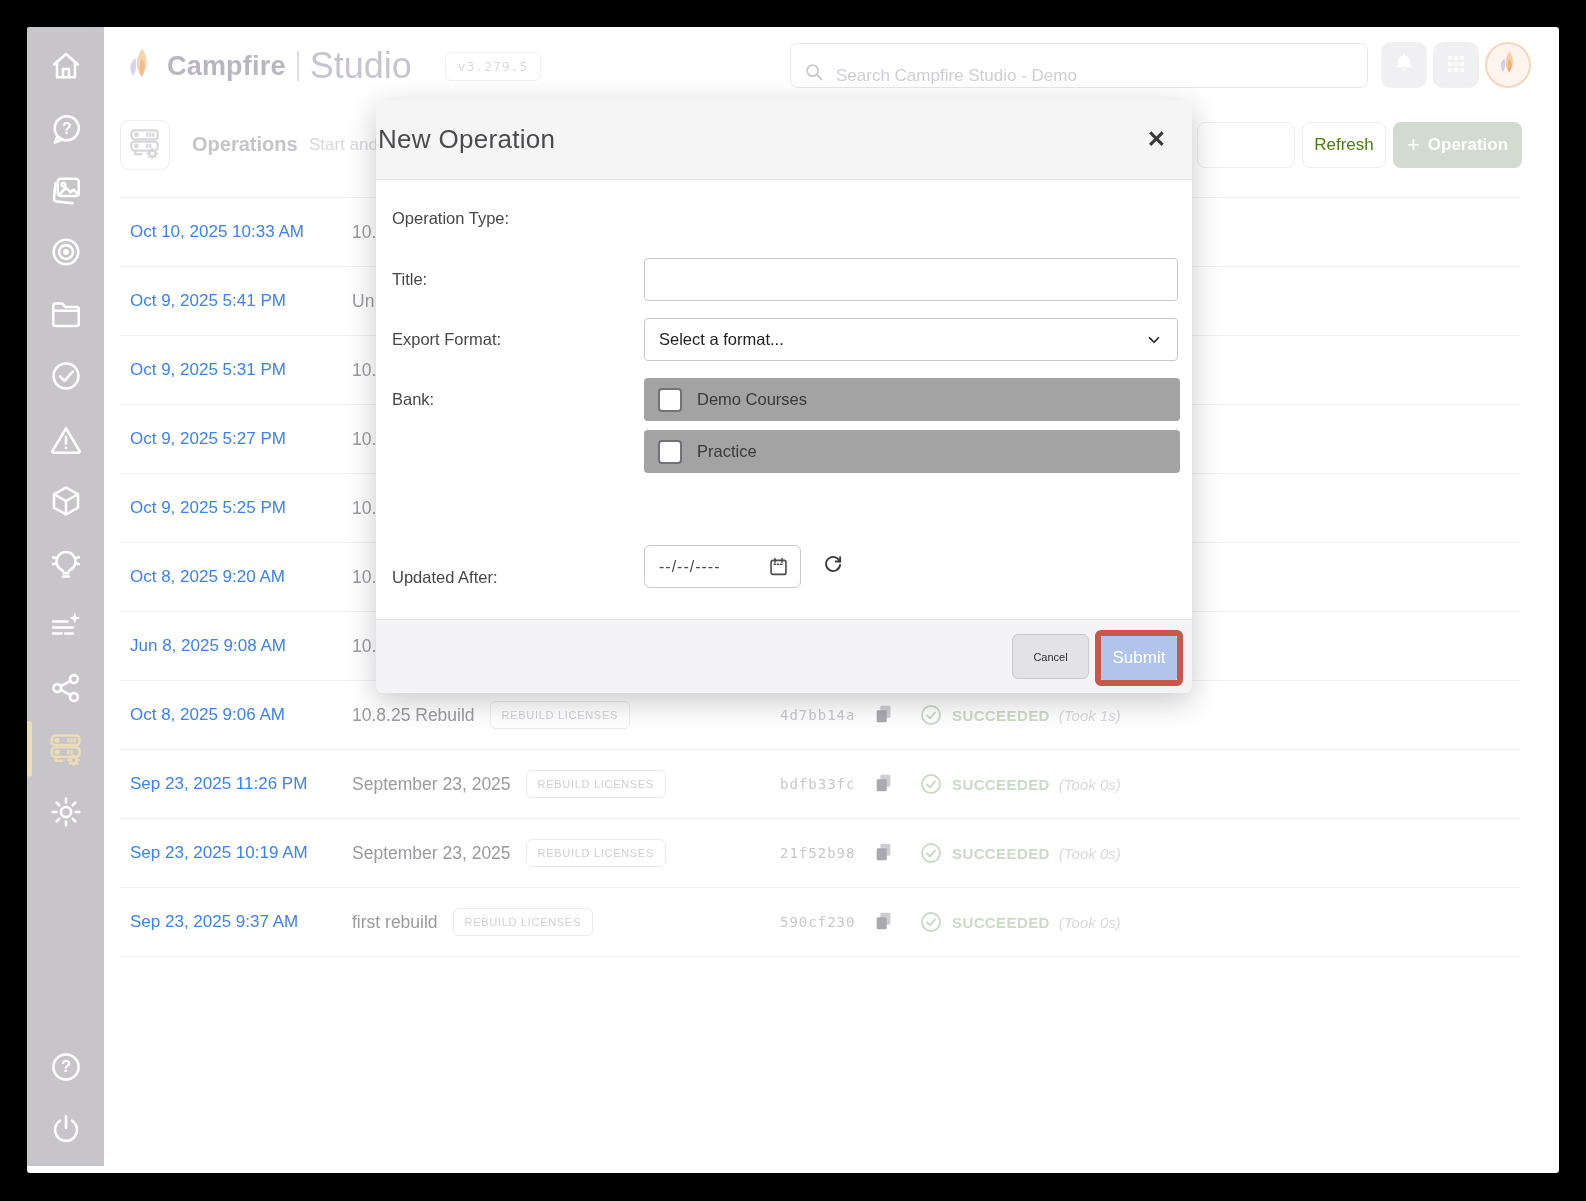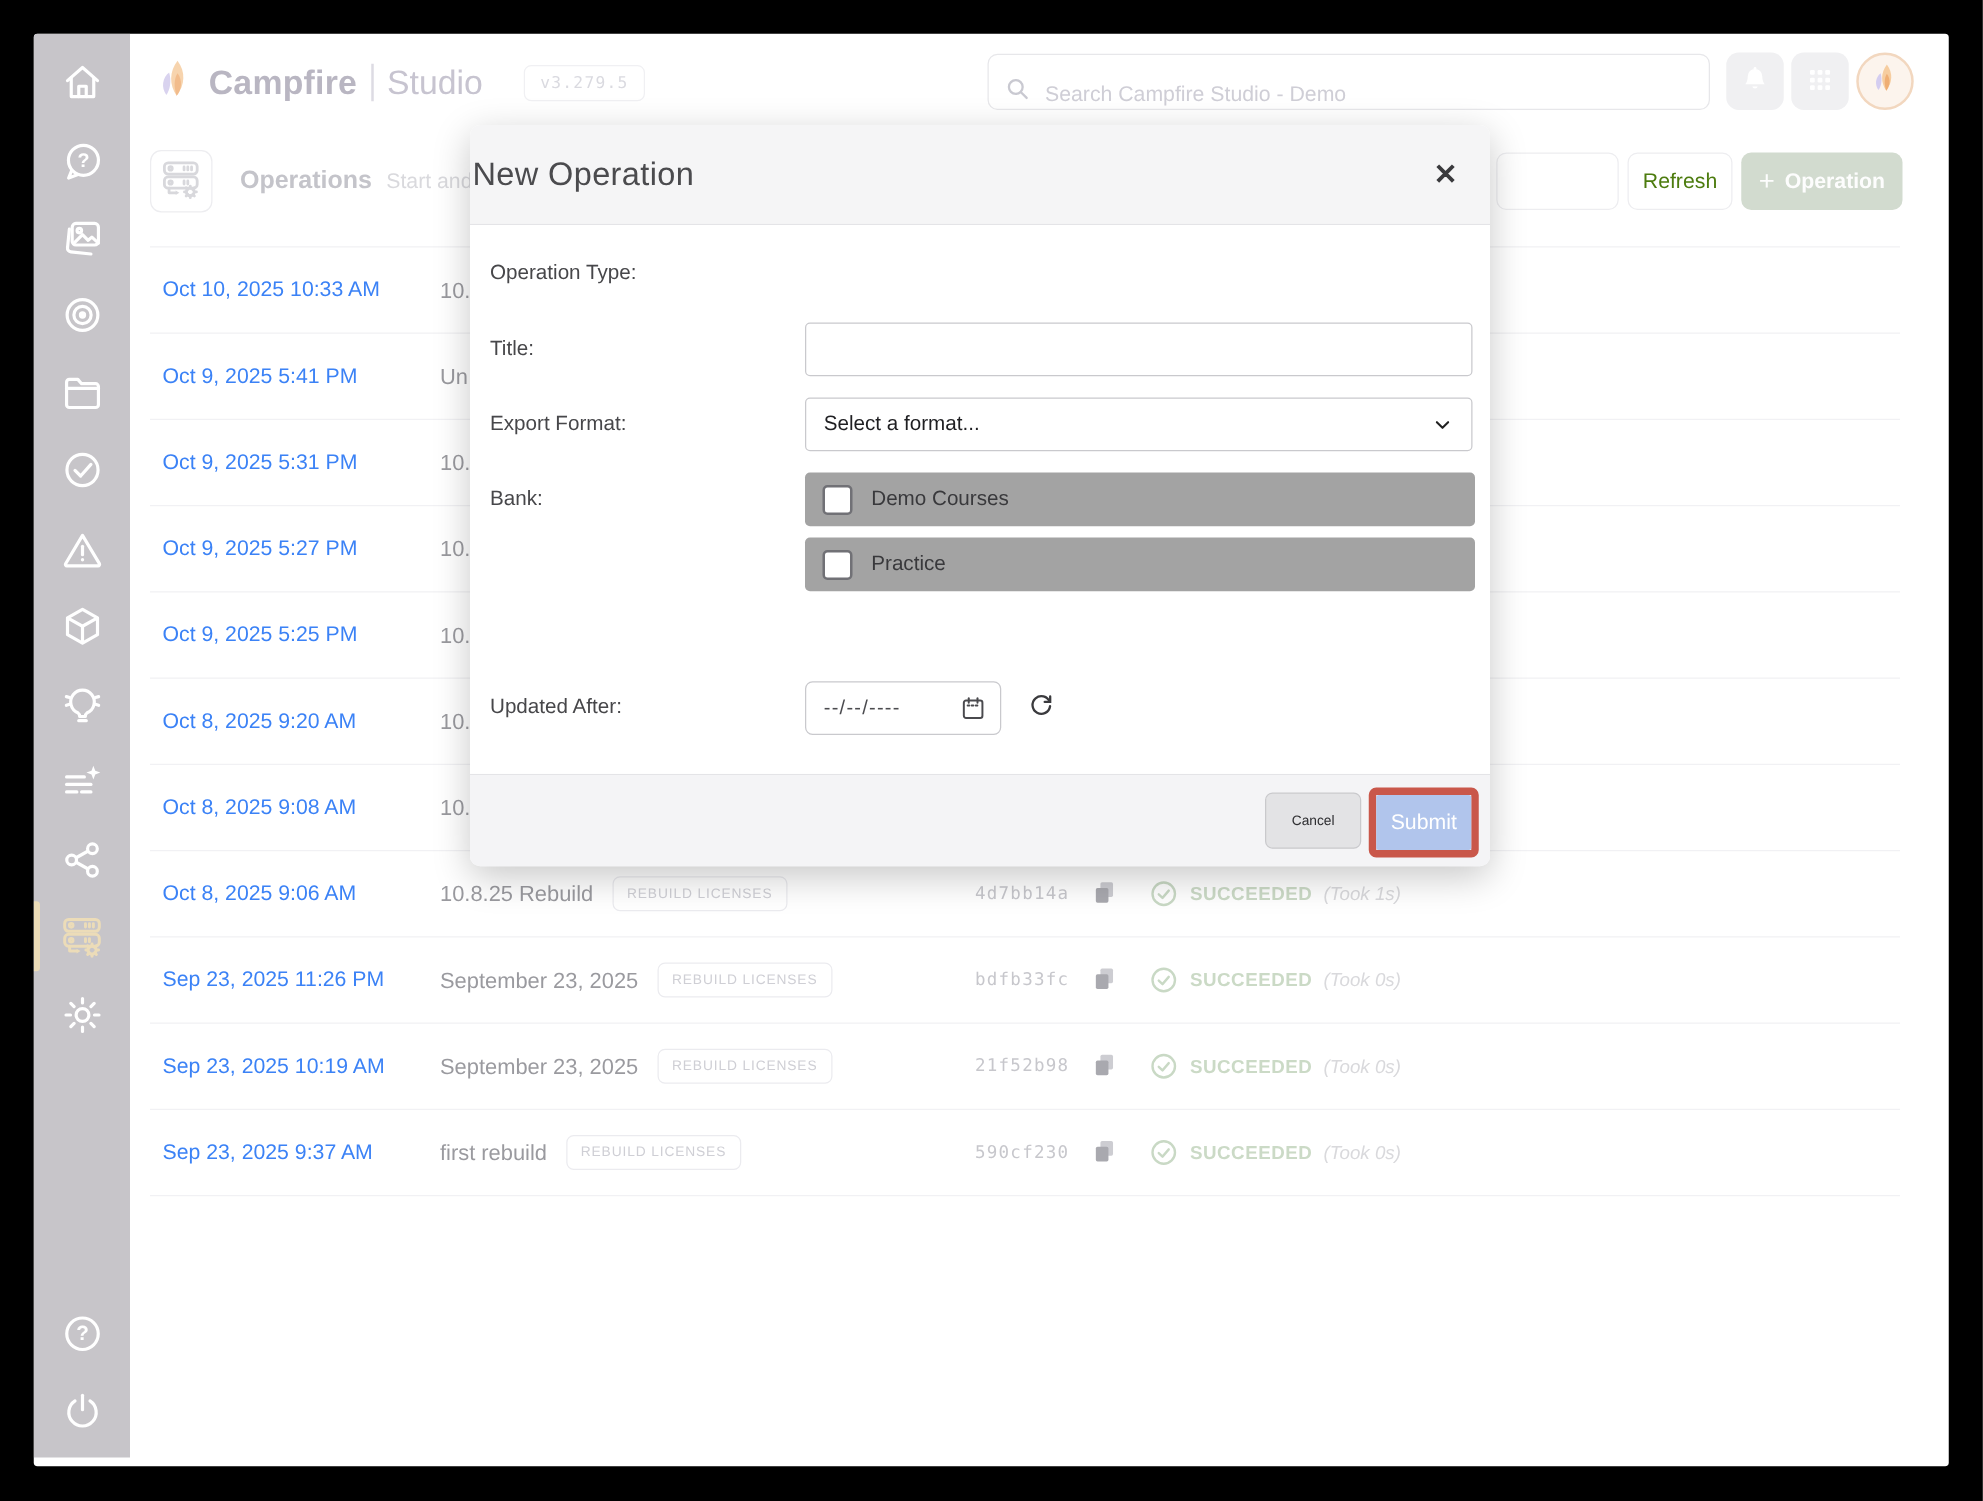--- a/index.html
+++ b/index.html
@@ -11,21 +11,21 @@
   
   .sidebar{position:absolute;left:0;top:0;width:77px;height:1139px;background:#c7c5c9;}
   .snav{position:absolute;left:0;width:77px;height:48px;display:flex;align-items:center;justify-content:center;cursor:pointer;}
   .snav svg{display:block;}
   .active-bar{position:absolute;left:0;top:-4px;width:5px;height:56px;background:#ecdcb8;border-radius:0 3px 3px 0;}
 
   
   .brand{position:absolute;left:97px;top:0;height:78px;display:flex;align-items:center;gap:11px;}
   .brand-primary{font-size:27px;font-weight:700;color:#b9b6c2;letter-spacing:.2px;}
   .brand-div{width:2px;height:30px;background:#dddbe3;}
-  .brand-secondary{font-size:27px;font-weight:400;color:#c7c4d0;}
+  .brand-secondary{font-size:36px;font-weight:400;color:#c7c4d0;}
   .version{margin-left:22px;font-family:"DejaVu Sans Mono",monospace;font-size:13px;color:#dadae0;
            border:1px solid #f0f0f3;border-radius:6px;padding:6px 12px;letter-spacing:1px;}
   .search{position:absolute;left:763px;top:16px;width:578px;height:45px;border:1px solid #e7e7ea;
           border-radius:8px;display:flex;align-items:flex-end;padding:0 12px;gap:9px;background:#fff;box-sizing:border-box;}
   .search input{border:none;outline:none;flex:1;font-size:17px;color:#8d8d96;font-family:"Liberation Sans",sans-serif;background:transparent;}
   .search input::placeholder{color:#cfced6;}
   .icon-btn{position:absolute;top:15px;width:46px;height:46px;border-radius:10px;background:#f0f0f2;
             display:flex;align-items:center;justify-content:center;cursor:pointer;border:none;}
   .avatar{position:absolute;left:1458px;top:15px;width:42px;height:42px;border-radius:50%;
           border:2px solid #f2d7bf;background:#fcf4ed;display:flex;align-items:center;justify-content:center;cursor:pointer;}
@@ -337,21 +337,21 @@
         </div>
         <div class="row">
           <span class="cell-date">Oct 9, 2025 5:25 PM</span>
           <span class="cell-title">10.9</span>
         </div>
         <div class="row">
           <span class="cell-date">Oct 8, 2025 9:20 AM</span>
           <span class="cell-title">10.8</span>
         </div>
         <div class="row">
-          <span class="cell-date">Oct 8, 2025 9:08 AM</span>
+          <span class="cell-date">Jun 8, 2025 9:08 AM</span>
           <span class="cell-title">10.8</span>
         </div>
         <div class="row">
           <span class="cell-date">Oct 8, 2025 9:06 AM</span>
           <span class="cell-title">10.8.25 Rebuild</span>
           <span class="badge">REBUILD LICENSES</span>
           <span class="cell-hash">4d7bb14a</span>
           <span class="copy"><svg width="22" height="22" viewBox="0 0 24 24">
               <rect x="8" y="3" width="11" height="13" rx="1.5" fill="#cdcdd2"></rect>
               <rect x="4" y="8" width="11" height="13" rx="1.5" fill="#a9a9af"></rect>
@@ -455,21 +455,21 @@
           <div class="bank-row" style="top: 278px;">
             <span class="checkbox"></span>
             <span class="bank-label">Demo Courses</span>
           </div>
           <div class="bank-row" style="top: 330px;">
             <span class="checkbox"></span>
             <span class="bank-label">Practice</span>
           </div>
         </div>
 
-    <span class="f-label" style="top:456px">Updated After:</span>
+    <span class="f-label" style="top:468px">Updated After:</span>
     <div class="date-box">
       <span>--/--/----</span>
       <span class="cal">
             <svg width="21" height="21" viewBox="0 0 24 24" fill="none" stroke="#4a4a4e" stroke-width="1.8" stroke-linecap="round">
               <rect x="3.5" y="5" width="17" height="16" rx="2"></rect>
               <line x1="8" y1="3" x2="8" y2="7"></line>
               <line x1="16" y1="3" x2="16" y2="7"></line>
               <line x1="7" y1="9.5" x2="17" y2="9.5" stroke-dasharray="1.5 2.2"></line>
             </svg>
           </span>

